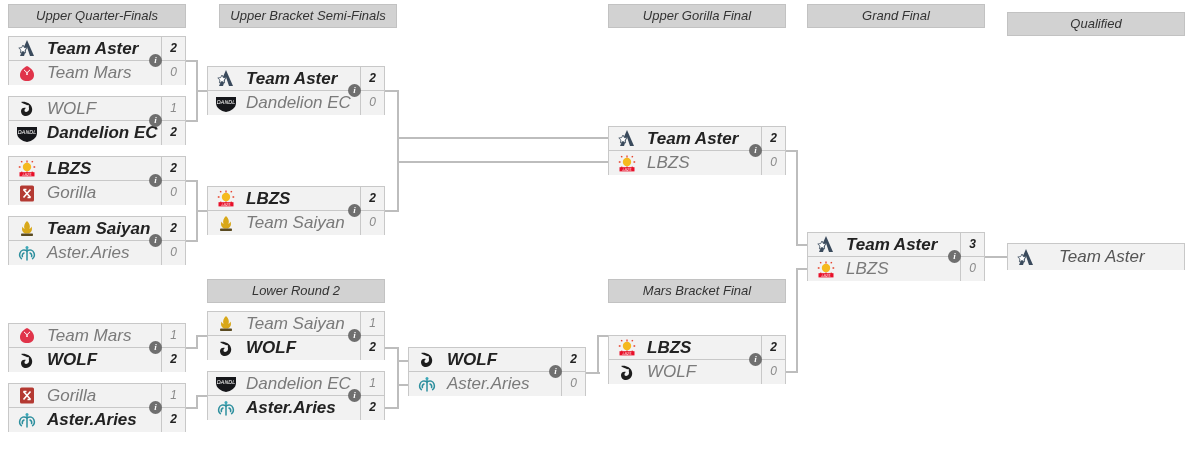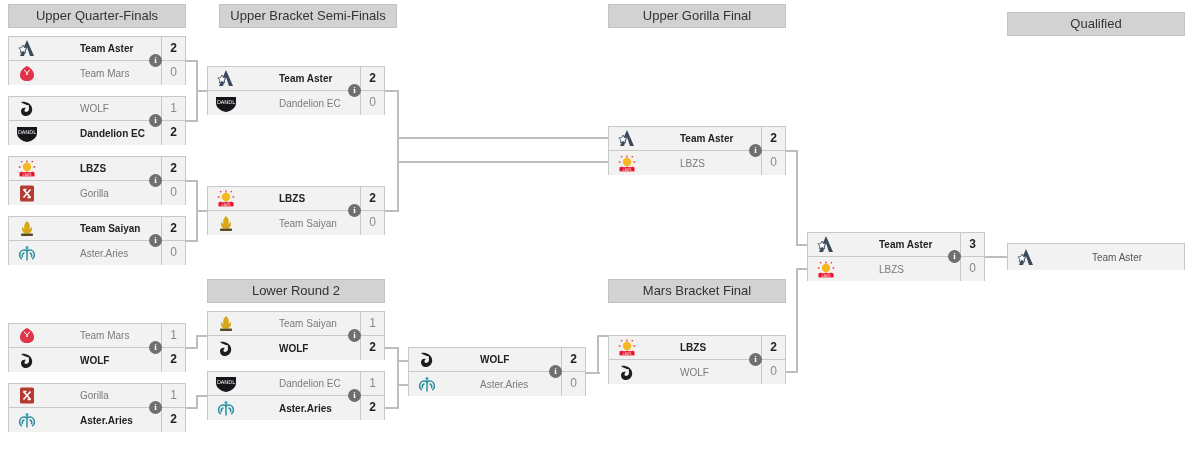--- a/index.html
+++ b/index.html
@@ -3,21 +3,21 @@
 <meta charset="utf-8">
 <style>
   html,body{margin:0;padding:0;}
   body{
     width:1188px;height:453px;
     background:#ffffff;
     font-family:"Liberation Sans","DejaVu Sans",sans-serif;
     -webkit-font-smoothing:antialiased;
     overflow:hidden;
   }
-  #bracket{position:relative;width:1188px;height:416px;}
+  #bracket{position:relative;width:1188px;height:416px;font-style:italic;}
 
   
   .round-header{
     position:absolute;
     height:24px;
     background:#d2d2d2;
     border:1px solid #c2c2c2;
     box-sizing:border-box;
     color:#333333;
     font-size:13px;
@@ -48,27 +48,26 @@
     width:30px;
     min-width:30px;
     height:22px;
     display:flex;
     align-items:center;
     justify-content:center;
     margin-left:3px;
   }
   .row .tname{
     flex:1;
-    font-size:10px;
+    font-size:17px;
     color:#7a7a7a;
     padding-left:5px;
     white-space:nowrap;
     overflow:hidden;
     text-overflow:ellipsis;
-    margin-left:33px;
   }
   .row.win .tname{color:#222222;font-weight:bold;}
   .row .score{
     width:24px;
     min-width:24px;
     text-align:center;
     font-size:12px;
     color:#8a8a8a;
     border-left:1px solid #c8c8c8;
     height:100%;
@@ -109,20 +108,21 @@
   .lg{width:22px;height:19px;display:block;}
 </style>
 </head>
 <body>
 
 <div id="bracket">
 
   <div class="round-header" style="left:8px;top:4px;width:178px;">Upper Quarter-Finals</div>
   <div class="round-header" style="left:219px;top:4px;width:178px;">Upper Bracket Semi-Finals</div>
   <div class="round-header" style="left:608px;top:4px;width:178px;">Upper Gorilla Final</div>
+  <div class="round-header" style="left:807px;top:4px;width:178px;">Grand Final</div>
   <div class="round-header" style="left:1007px;top:12px;width:178px;">Qualified</div>
 
   <div class="round-header" style="left:207px;top:279px;width:178px;">Lower Round 2</div>
   <div class="round-header" style="left:608px;top:279px;width:178px;">Mars Bracket Final</div>
 
   <div class="conn h" style="left:186px;top:60px;width:12px;"></div>
   <div class="conn h" style="left:186px;top:120px;width:12px;"></div>
   <div class="conn v" style="left:196px;top:60px;height:62px;"></div>
   <div class="conn h" style="left:196px;top:90px;width:12px;"></div>
 

